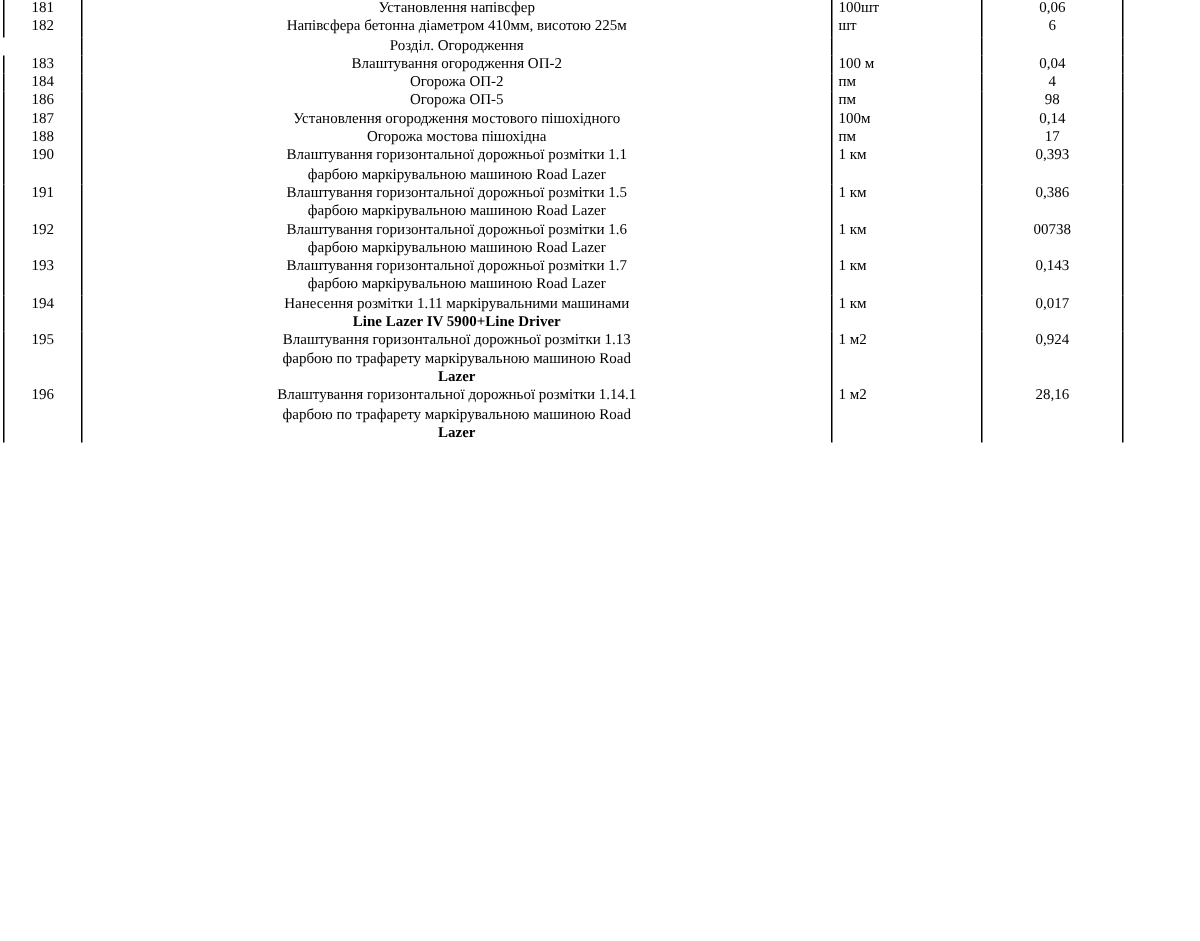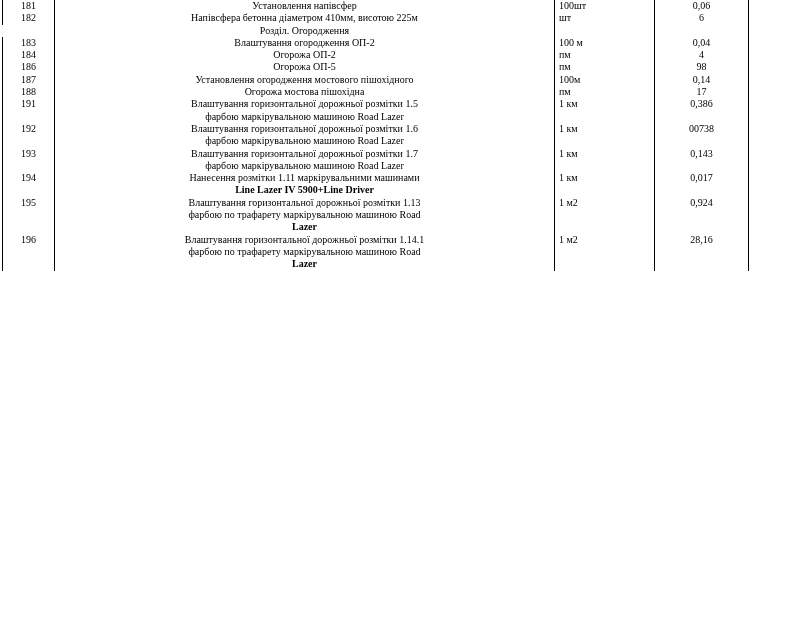--- a/index.html
+++ b/index.html
@@ -139,20 +139,29 @@
         </tr>
         <tr>
           <td class="num">188</td>
           <td class="name">
             <span class="line2">Огорожа мостова пішохідна</span>
           </td>
           <td class="unit">пм</td>
           <td class="qty">17</td>
         </tr>
         <tr>
+          <td class="num">190</td>
+          <td class="name">
+            <span class="line2">Влаштування горизонтальної дорожньої розмітки 1.1</span>
+            <span class="line2">фарбою маркірувальною машиною Road Lazer</span>
+          </td>
+          <td class="unit">1 км</td>
+          <td class="qty">0,393</td>
+        </tr>
+        <tr>
           <td class="num">191</td>
           <td class="name">
             <span class="line2">Влаштування горизонтальної дорожньої розмітки 1.5</span>
             <span class="line2">фарбою маркірувальною машиною Road Lazer</span>
           </td>
           <td class="unit">1 км</td>
           <td class="qty">0,386</td>
         </tr>
         <tr>
           <td class="num">192</td>

